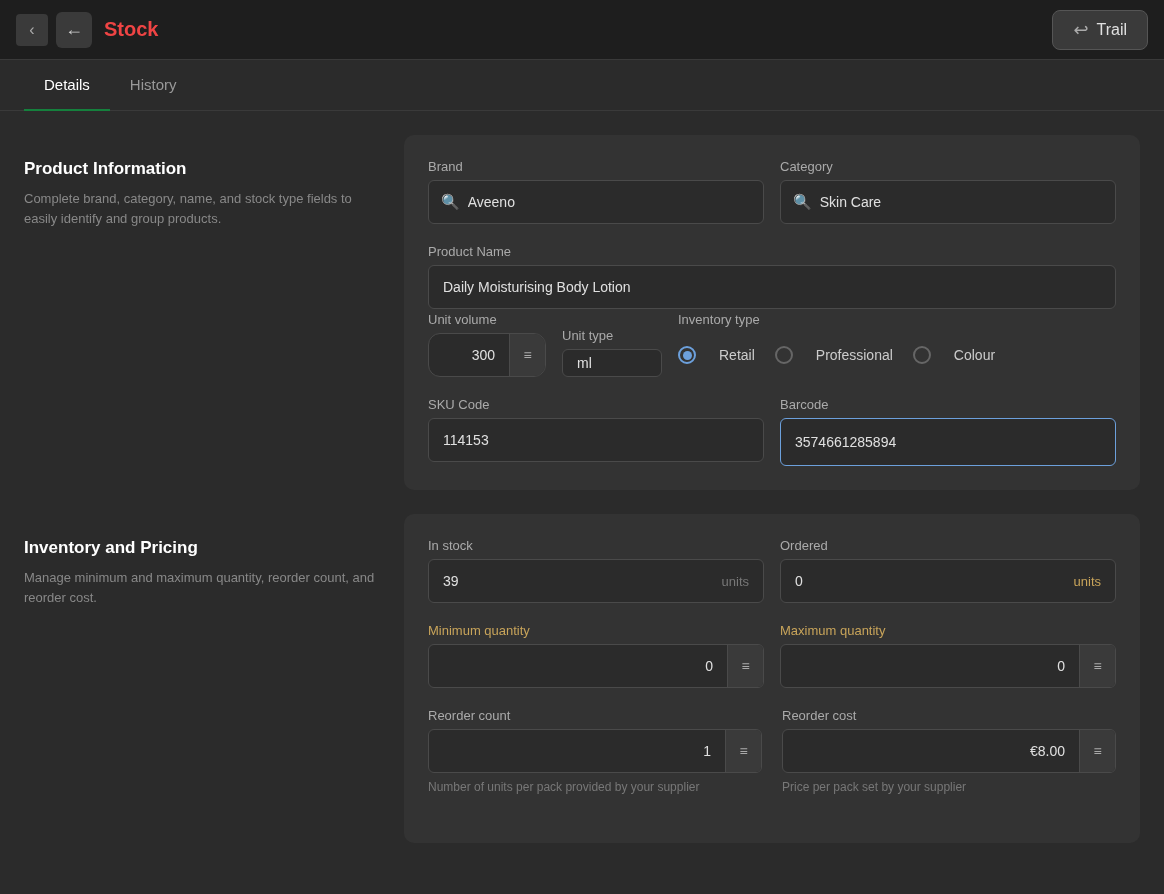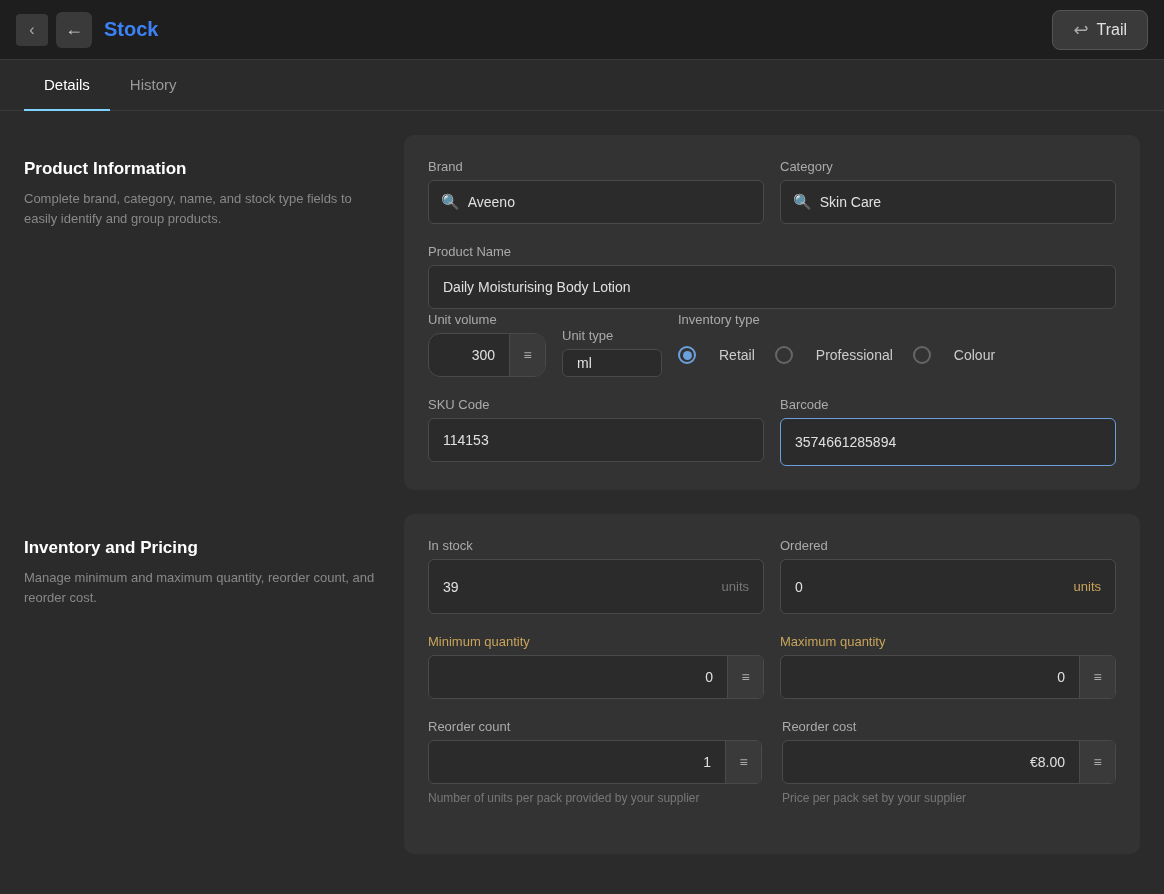--- a/index.html
+++ b/index.html
@@ -44,21 +44,21 @@
       align-items: center;
       justify-content: center;
       cursor: pointer;
       margin-right: 12px;
       color: #ccc;
       font-size: 18px;
     }
     .page-title {
       font-size: 20px;
       font-weight: 600;
-      color: #3b82f6;
+      color: #ef4444;
       flex: 1;
     }
     .trail-btn {
       display: flex;
       align-items: center;
       gap: 8px;
       background: #3a3a3a;
       border: 1px solid #555;
       border-radius: 8px;
       padding: 8px 20px;
@@ -81,21 +81,21 @@
     .tab {
       padding: 16px 20px;
       font-size: 15px;
       cursor: pointer;
       color: #999;
       border-bottom: 2px solid transparent;
       margin-bottom: -1px;
     }
     .tab.active {
       color: #ffffff;
-      border-bottom: 2px solid #7dd3fc;
+      border-bottom: 2px solid #15803d;
     }
 
     
     .content {
       display: flex;
       flex-direction: column;
       padding: 24px 24px;
       gap: 0;
     }
 
@@ -328,21 +328,21 @@
       display: flex;
       flex-direction: column;
     }
 
     .in-stock-wrap {
       display: flex;
       align-items: center;
       background: #2b2b2b;
       border: 1px solid #4a4a4a;
       border-radius: 6px;
-      height: 55px;
+      height: 44px;
       padding: 0 14px;
       gap: 8px;
     }
     .in-stock-wrap input {
       background: transparent;
       border: none;
       outline: none;
       color: #e0e0e0;
       font-size: 14px;
       flex: 1;

